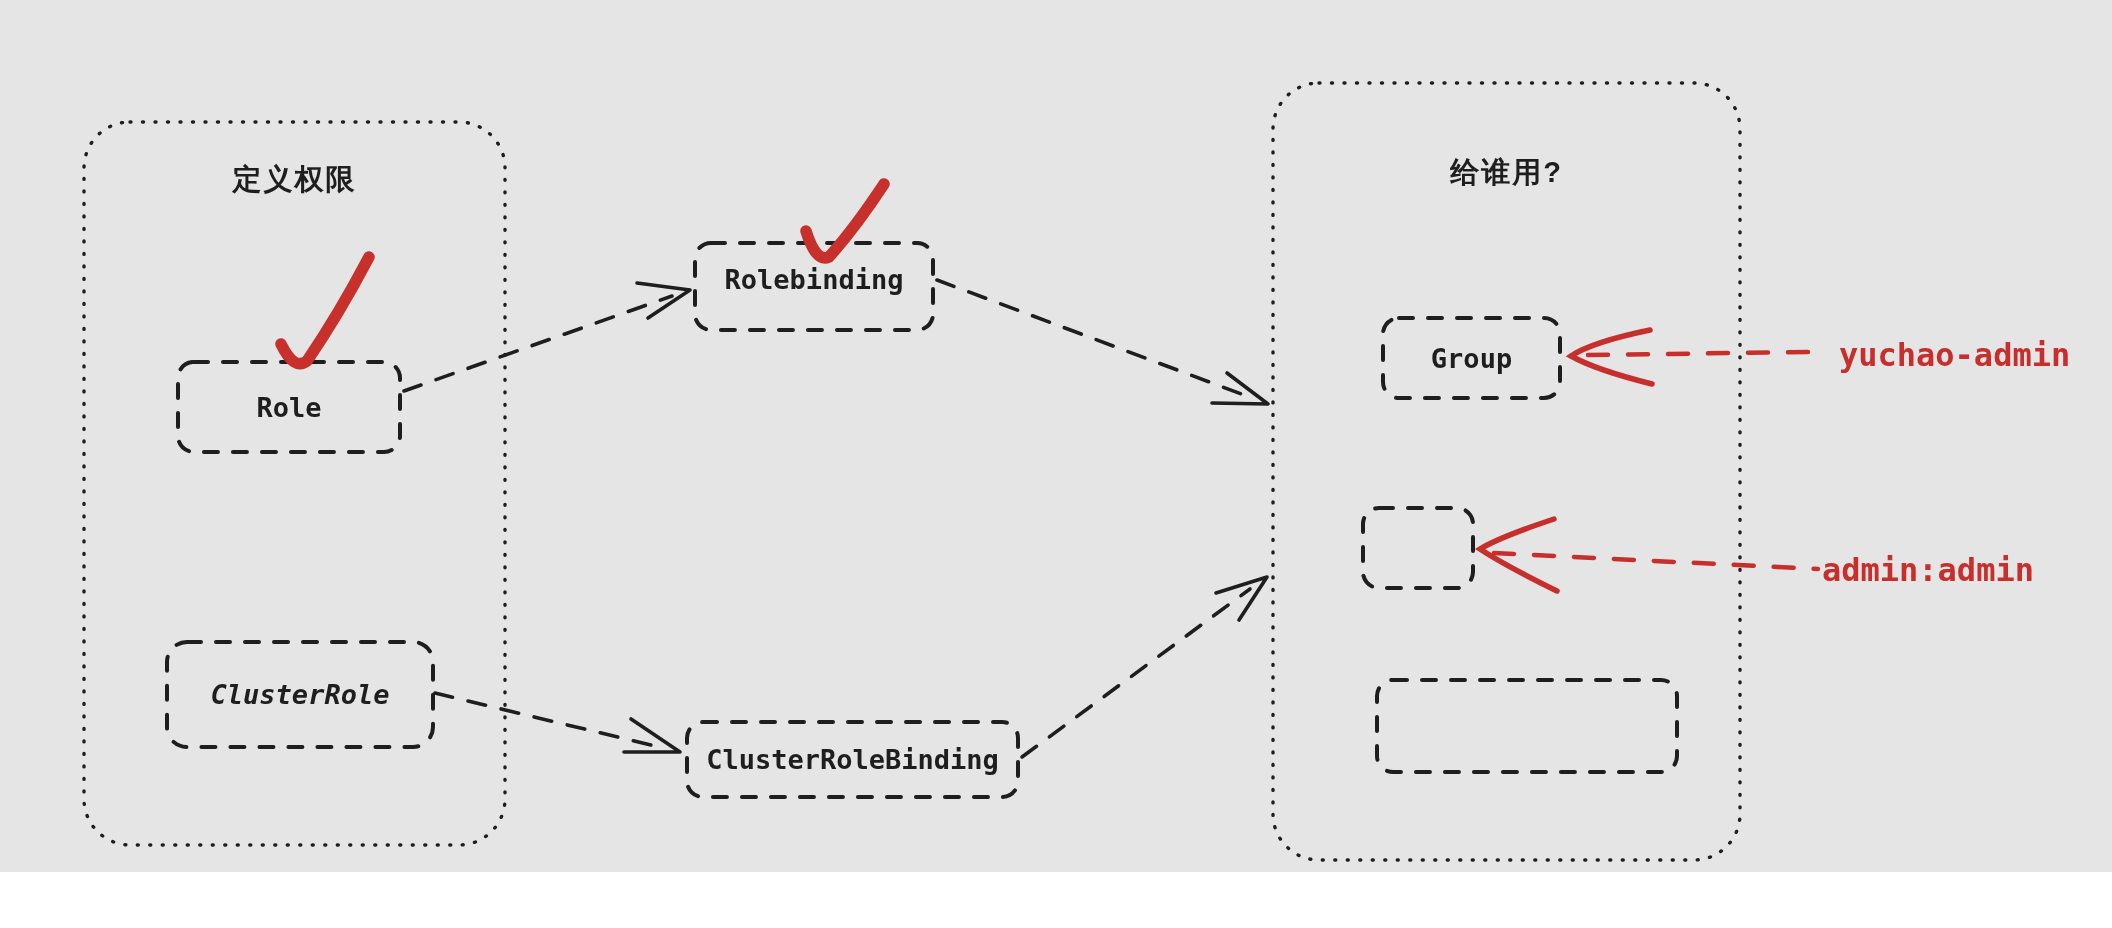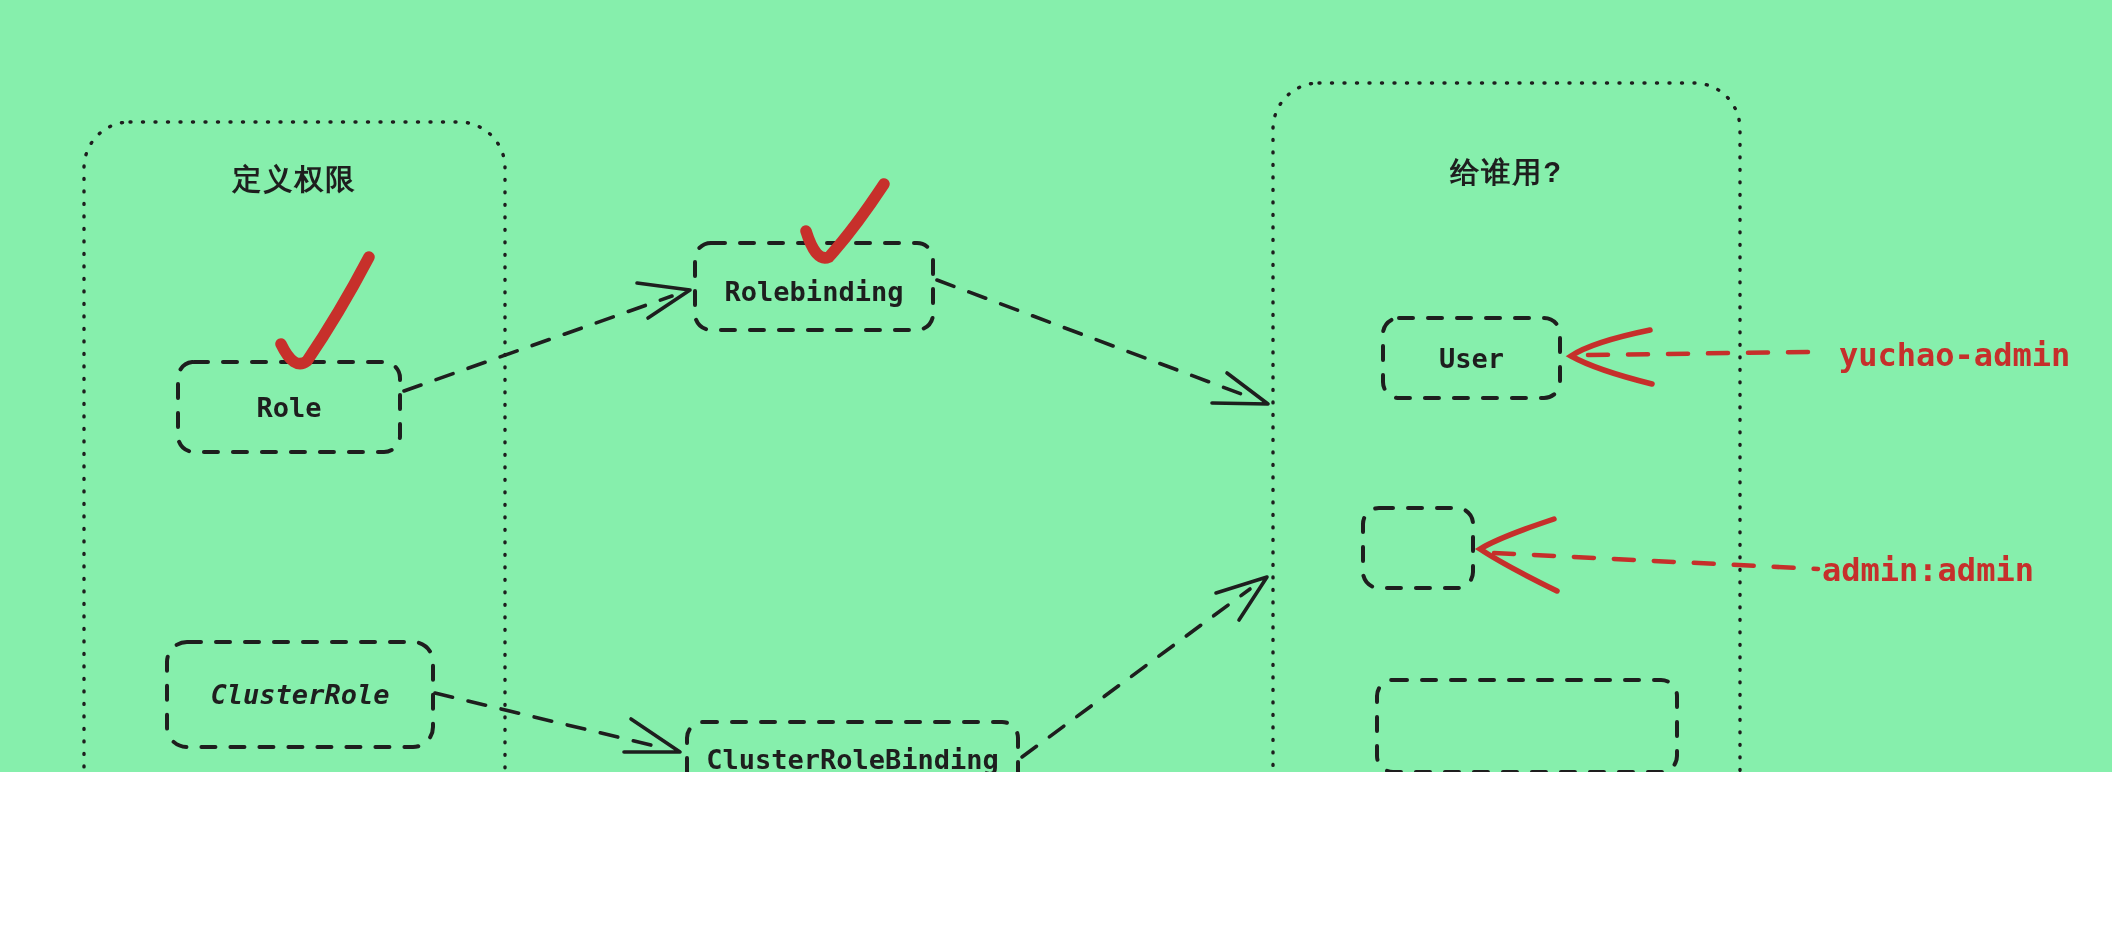--- a/index.html
+++ b/index.html
@@ -1,19 +1,19 @@
 <!DOCTYPE html>
 <html><head>
 <meta charset="utf-8">
 <style>
   html,body{margin:0;padding:0;background:#ffffff;}
   #canvas{
     position:relative;
-    width:2112px;height:772px;
-    background:#86efac;
+    width:2112px;height:872px;
+    background:#e5e5e5;
     overflow:hidden;
     font-family:"DejaVu Sans Mono","Liberation Mono",monospace;
   }
   #canvas svg{position:absolute;left:0;top:0;}
   .label{position:absolute;color:#1e1e1e;}
   .group-title{
     text-align:center;
     font-size:29px;
     font-weight:600;
     font-family:"Liberation Sans","DejaVu Sans",sans-serif;
@@ -77,21 +77,21 @@
     <g stroke="#c62f2b" fill="none" stroke-linecap="round">
       <line x1="1494" y1="553" x2="1818" y2="569" stroke-width="4.5" stroke-dasharray="20 20"></line>
       <path d="M1554,519 Q1500,537 1480,549 Q1504,565 1557,591" stroke-width="5.5"></path>
     </g>
   </svg>
 
   <div class="label group-title" style="left:84px;top:160px;width:421px;">定义权限</div>
   <div class="label node-label" style="left:178px;top:362px;width:222px;height:90px;">Role</div>
 
   <div class="label group-title" style="left:1273px;top:153px;width:467px;">给谁用?</div>
-  <div class="label node-label" style="left:695px;top:248px;width:238px;height:87px;">Rolebinding</div>
+  <div class="label node-label" style="left:695px;top:236px;width:238px;height:87px;">Rolebinding</div>
   <div class="label node-label" style="left:167px;top:642px;width:266px;height:105px;font-style:italic;">ClusterRole</div>
   <div class="label node-label" style="left:687px;top:722px;width:331px;height:75px;">ClusterRoleBinding</div>
-  <div class="label node-label" style="left:1383px;top:318px;width:177px;height:80px;">User</div>
+  <div class="label node-label" style="left:1383px;top:318px;width:177px;height:80px;">Group</div>
 
   <div class="label red-note" style="left:1815px;top:336px;margin-left:24px;">yuchao-admin</div>
   <div class="label red-note" style="left:1822px;top:551px;">admin:admin</div>
 
 </div>
 
 </body></html>

